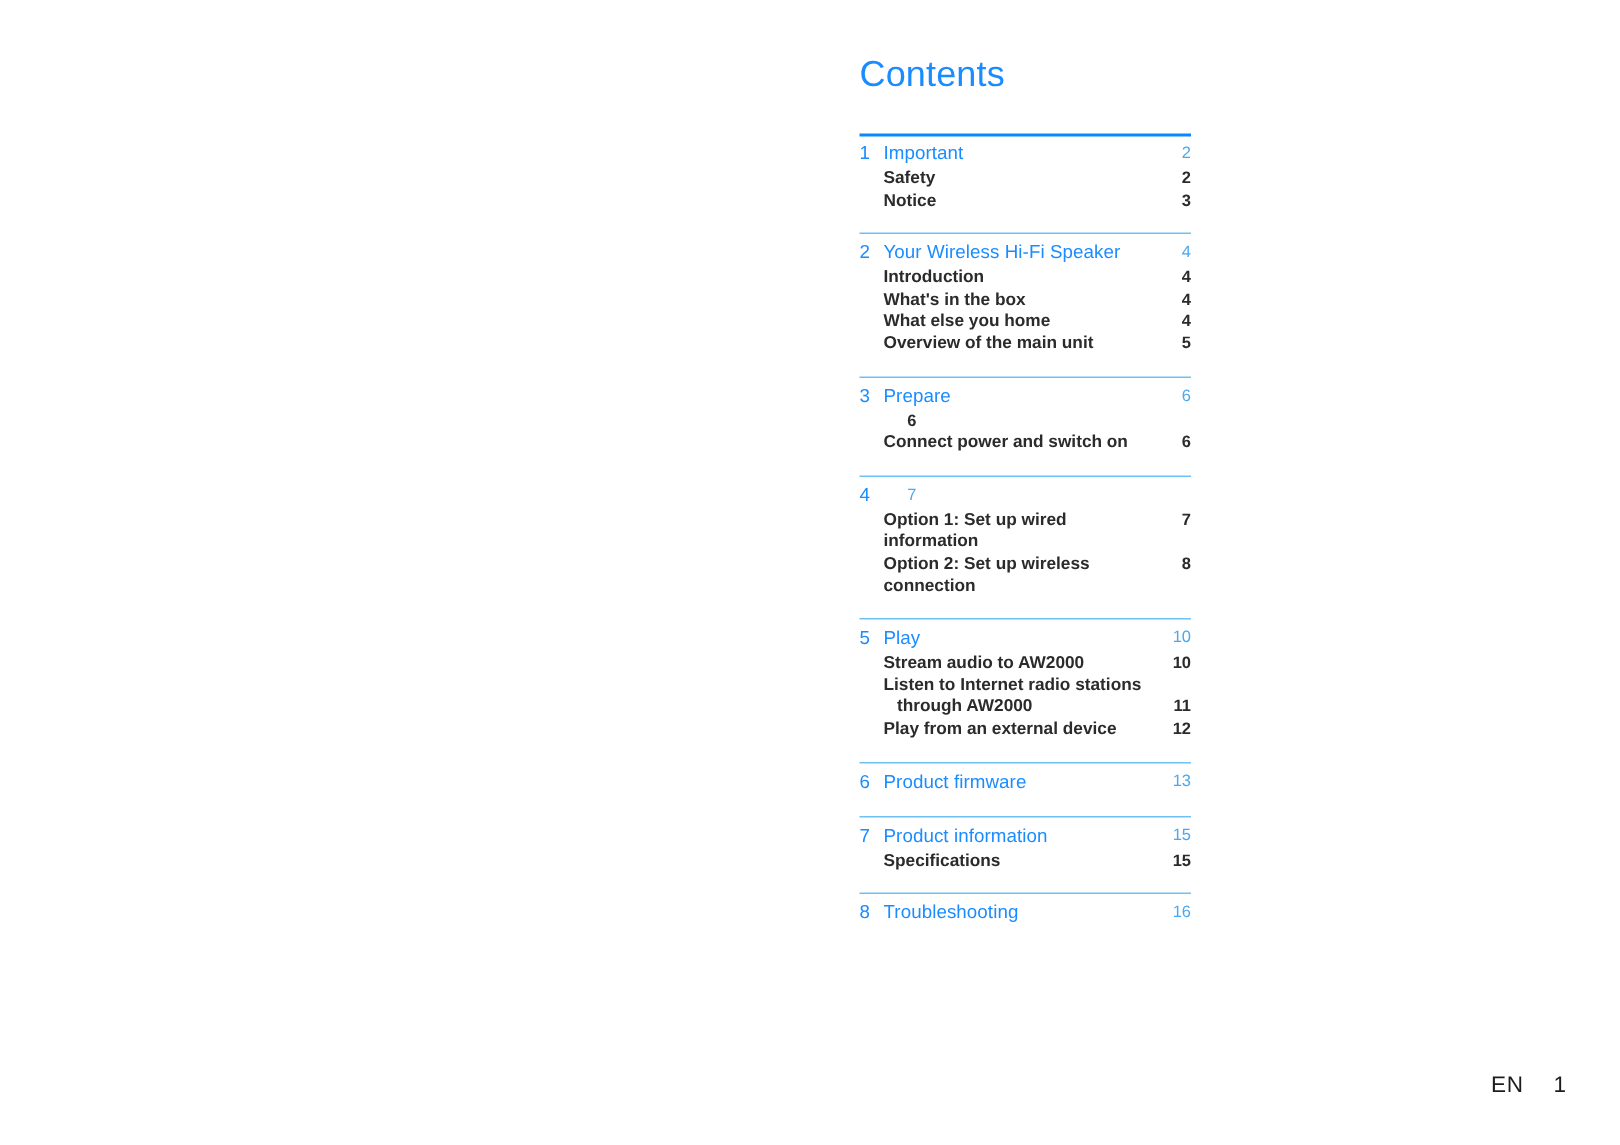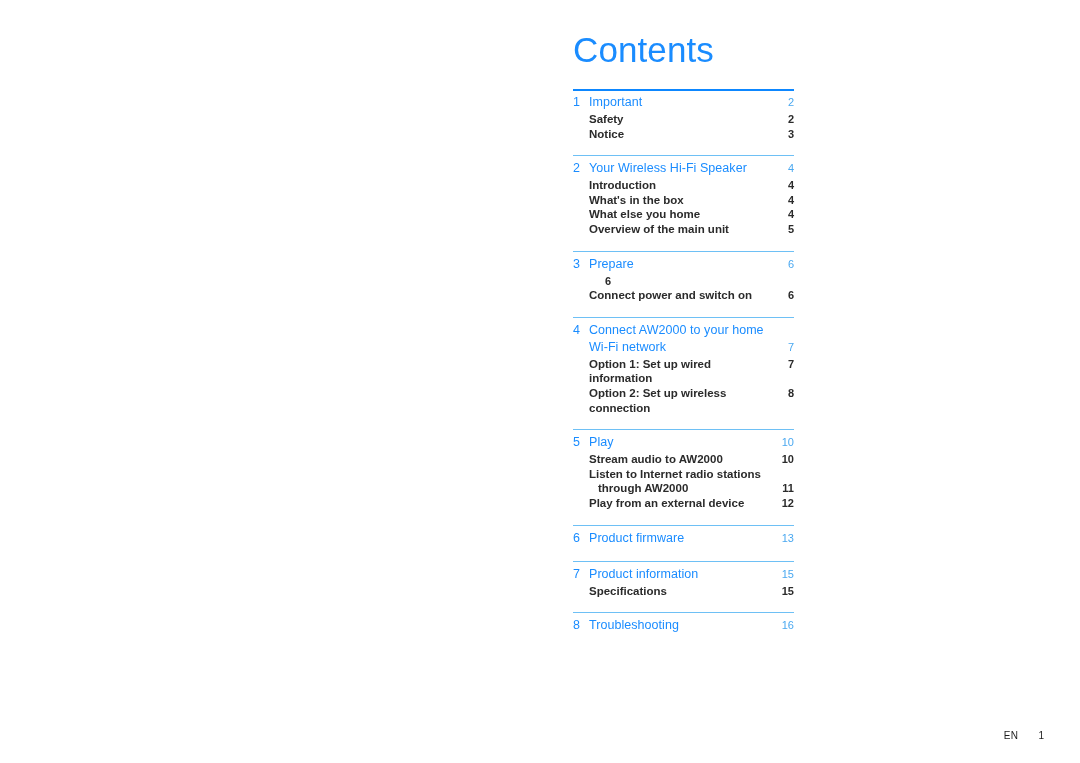--- a/index.html
+++ b/index.html
@@ -25,21 +25,21 @@
   }
 
   .toc {
     position: absolute;
     left: 573px;
     top: 33px;
     width: 221px;
   }
 
   .toc-title {
-    font-size: 35px;
+    font-size: 24px;
     font-weight: 400;
     color: #1a8cff;
     letter-spacing: 0.1px;
     line-height: 34px;
     margin: 0 0 22px 0;
     white-space: nowrap;
   }
 
   
   .chapter {
@@ -109,22 +109,22 @@
 
   
   .row.head.two-line .pg {
     align-self: flex-end;
   }
 
   
   .footer {
     position: absolute;
     right: 36px;
-    top: 730px;
-    font-size: 10px;
+    top: 715px;
+    font-size: 15px;
     color: #1d1d1d;
     display: flex;
     align-items: baseline;
   }
   .footer .lang { margin-right: 20px; letter-spacing: 0.4px; }
   .footer .fpage { }
 </style>
 </head>
 <body>
 
@@ -191,21 +191,20 @@
           </div>
           <div class="row sub">
             <span class="num"></span>
             <span class="label">Connect power and switch on</span>
             <span class="pg">6</span>
           </div>
         </div>
         <div class="chapter">
           <div class="row head two-line">
             <span class="num">4</span>
-            <span class="label"><span>Connect AW2000 to your home</span><span class="wrap2">Wi-Fi network</span></span>
             <span class="pg">7</span>
           </div>
           <div class="row sub">
             <span class="num"></span>
             <span class="label">Option 1: Set up wired information</span>
             <span class="pg">7</span>
           </div>
           <div class="row sub">
             <span class="num"></span>
             <span class="label">Option 2: Set up wireless connection</span>

